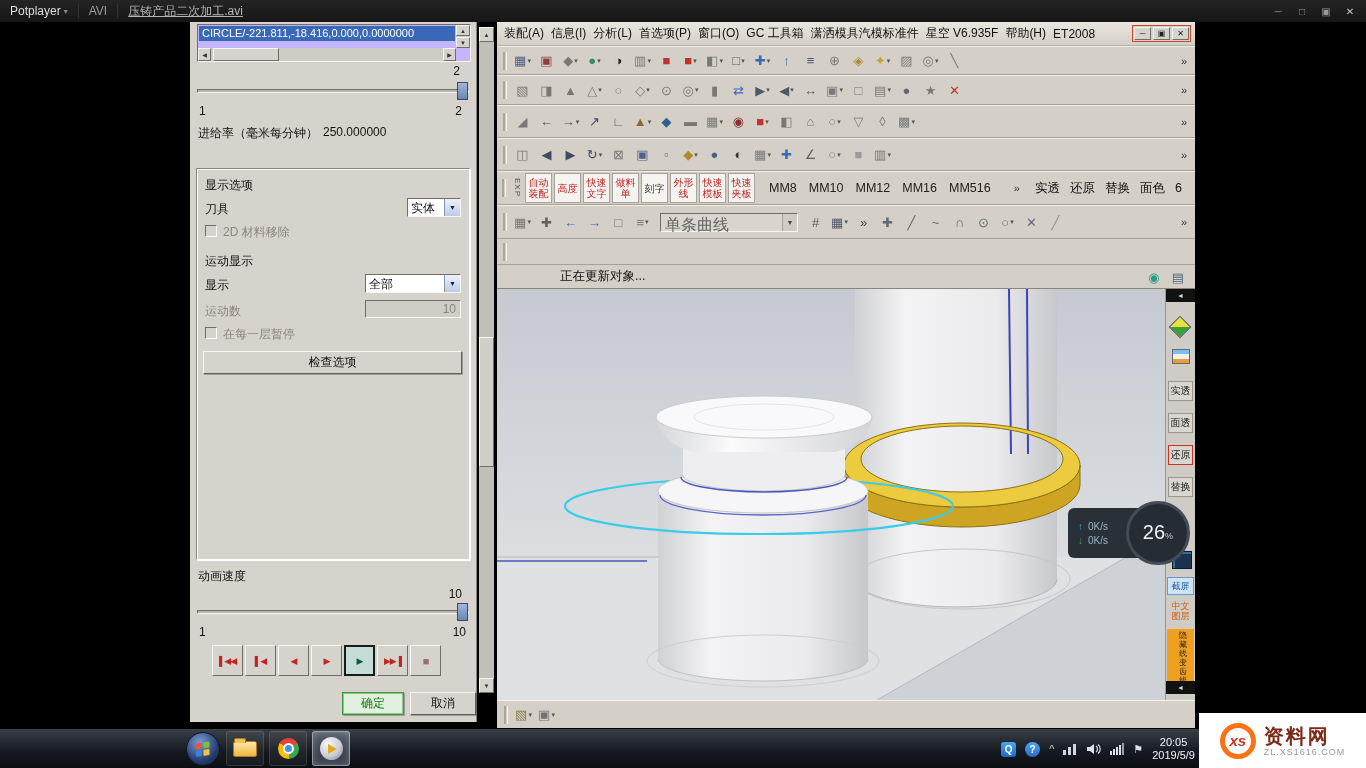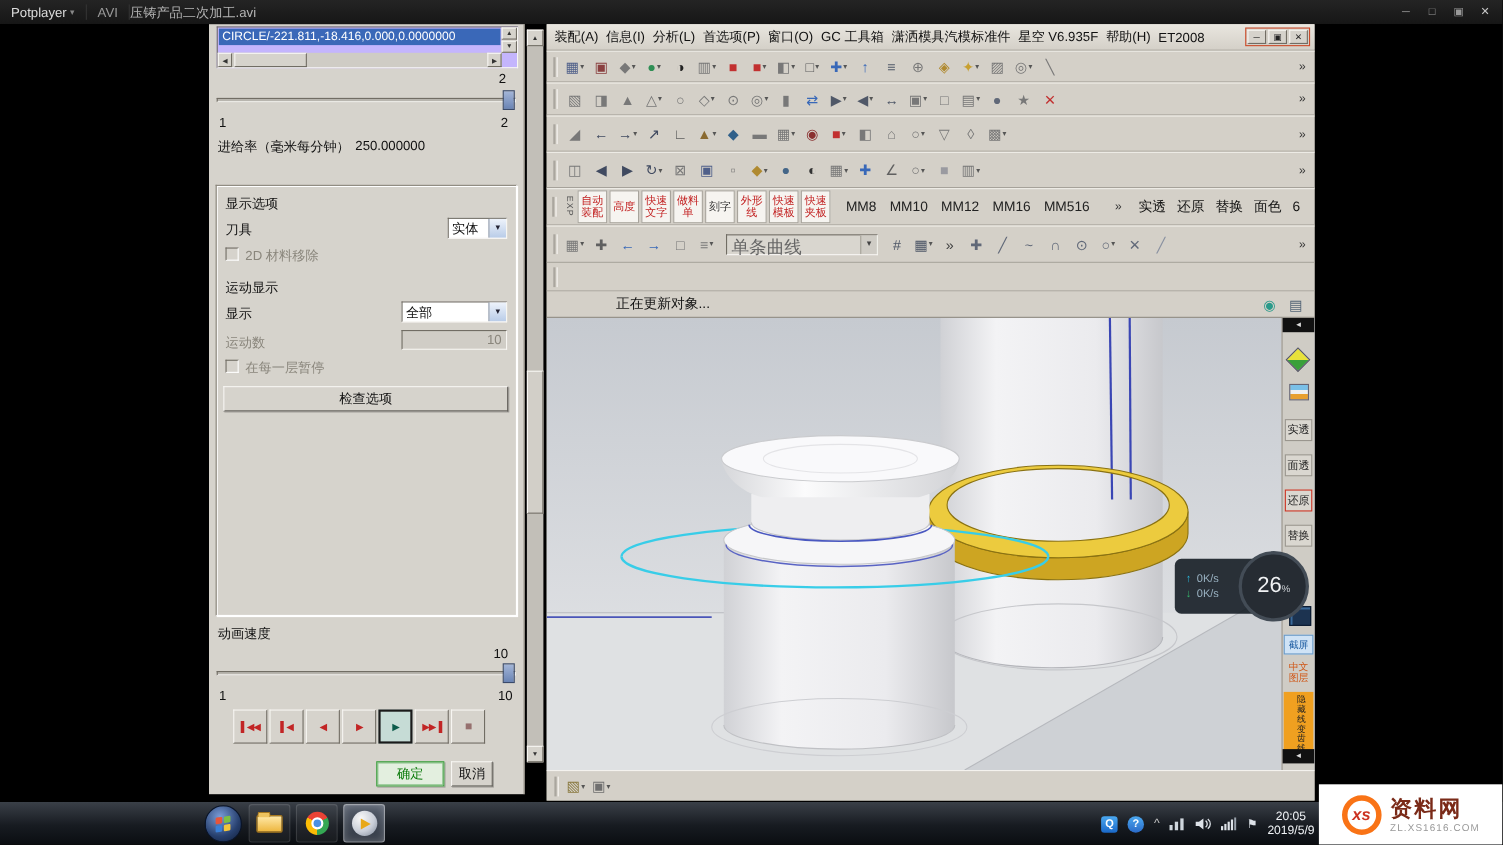--- a/index.html
+++ b/index.html
@@ -6,21 +6,21 @@
   * { margin:0; padding:0; box-sizing:border-box; }
   body { background:#222; font-family:"Liberation Sans", sans-serif; }
   .screen { position:relative; width:1366px; height:768px; background:#000; overflow:hidden; }
   .abs { position:absolute; }
 
   
   .titlebar { position:absolute; left:0; top:0; width:1366px; height:22px; background:linear-gradient(#242424,#161616); display:flex; align-items:center; color:#bbb; font-size:12px; }
   .appname { color:#ddd; margin-left:10px; display:flex; align-items:center; gap:3px; }
   .appname .caret { font-size:8px; color:#888; }
   .codec { color:#9a9a9a; margin:0 0; padding:0 10px; border-left:1px solid #333; border-right:1px solid #333; margin-left:10px; }
-  .fname { color:#b5b5b5; margin-left:0; }
+  .fname { color:#b5b5b5; margin-left:10px;text-decoration:underline; }
   .tb-ctrls { position:absolute; right:6px; top:0; height:22px; display:flex; align-items:center; gap:4px; }
   .tbc { width:20px; height:16px; display:flex; align-items:center; justify-content:center; color:#999; font-size:10px; }
   .tbc.close { color:#c8c8c8; }
 
   
   .video { position:absolute; left:0; top:22px; width:1366px; height:706px; background:#000; }
   .sunken { border:1px solid; border-color:#716d64 #f7f6f2 #f7f6f2 #716d64; }
   .dialog { position:absolute; left:190px; top:0; width:287px; height:700px; background:#d6d3cc; border-right:1px solid #8a867c; font-size:12px; color:#111; }
 
   .listbox { position:absolute; left:7px; top:2px; width:274px; height:38px; background:#c4b5fd; border:1px solid; border-color:#716d64 #f7f6f2 #f7f6f2 #716d64; }
@@ -236,21 +236,21 @@
             </span>
         <span class="pb">
               <span class="g">▶▶▐</span>
             </span>
         <span class="pb stop">
               <span class="g">■</span>
             </span>
       </div>
 
       <div class="dbtn okbtn" style="left:152px; top:670px; width:62px;">确定</div>
-      <div class="dbtn" style="left:220px; top:670px; width:38px;">取消</div>
+      <div class="dbtn" style="left:220px; top:670px; width:66px;">取消</div>
     </section>
 
     <div class="vstrip">
       <span class="vsbtn" style="top:0;">▲</span>
       <span class="vsthumb" style="top:310px; height:130px;"></span>
       <span class="vsbtn" style="bottom:0;">▼</span>
     </div>
 
     <section class="nx">
       <div class="menubar">

